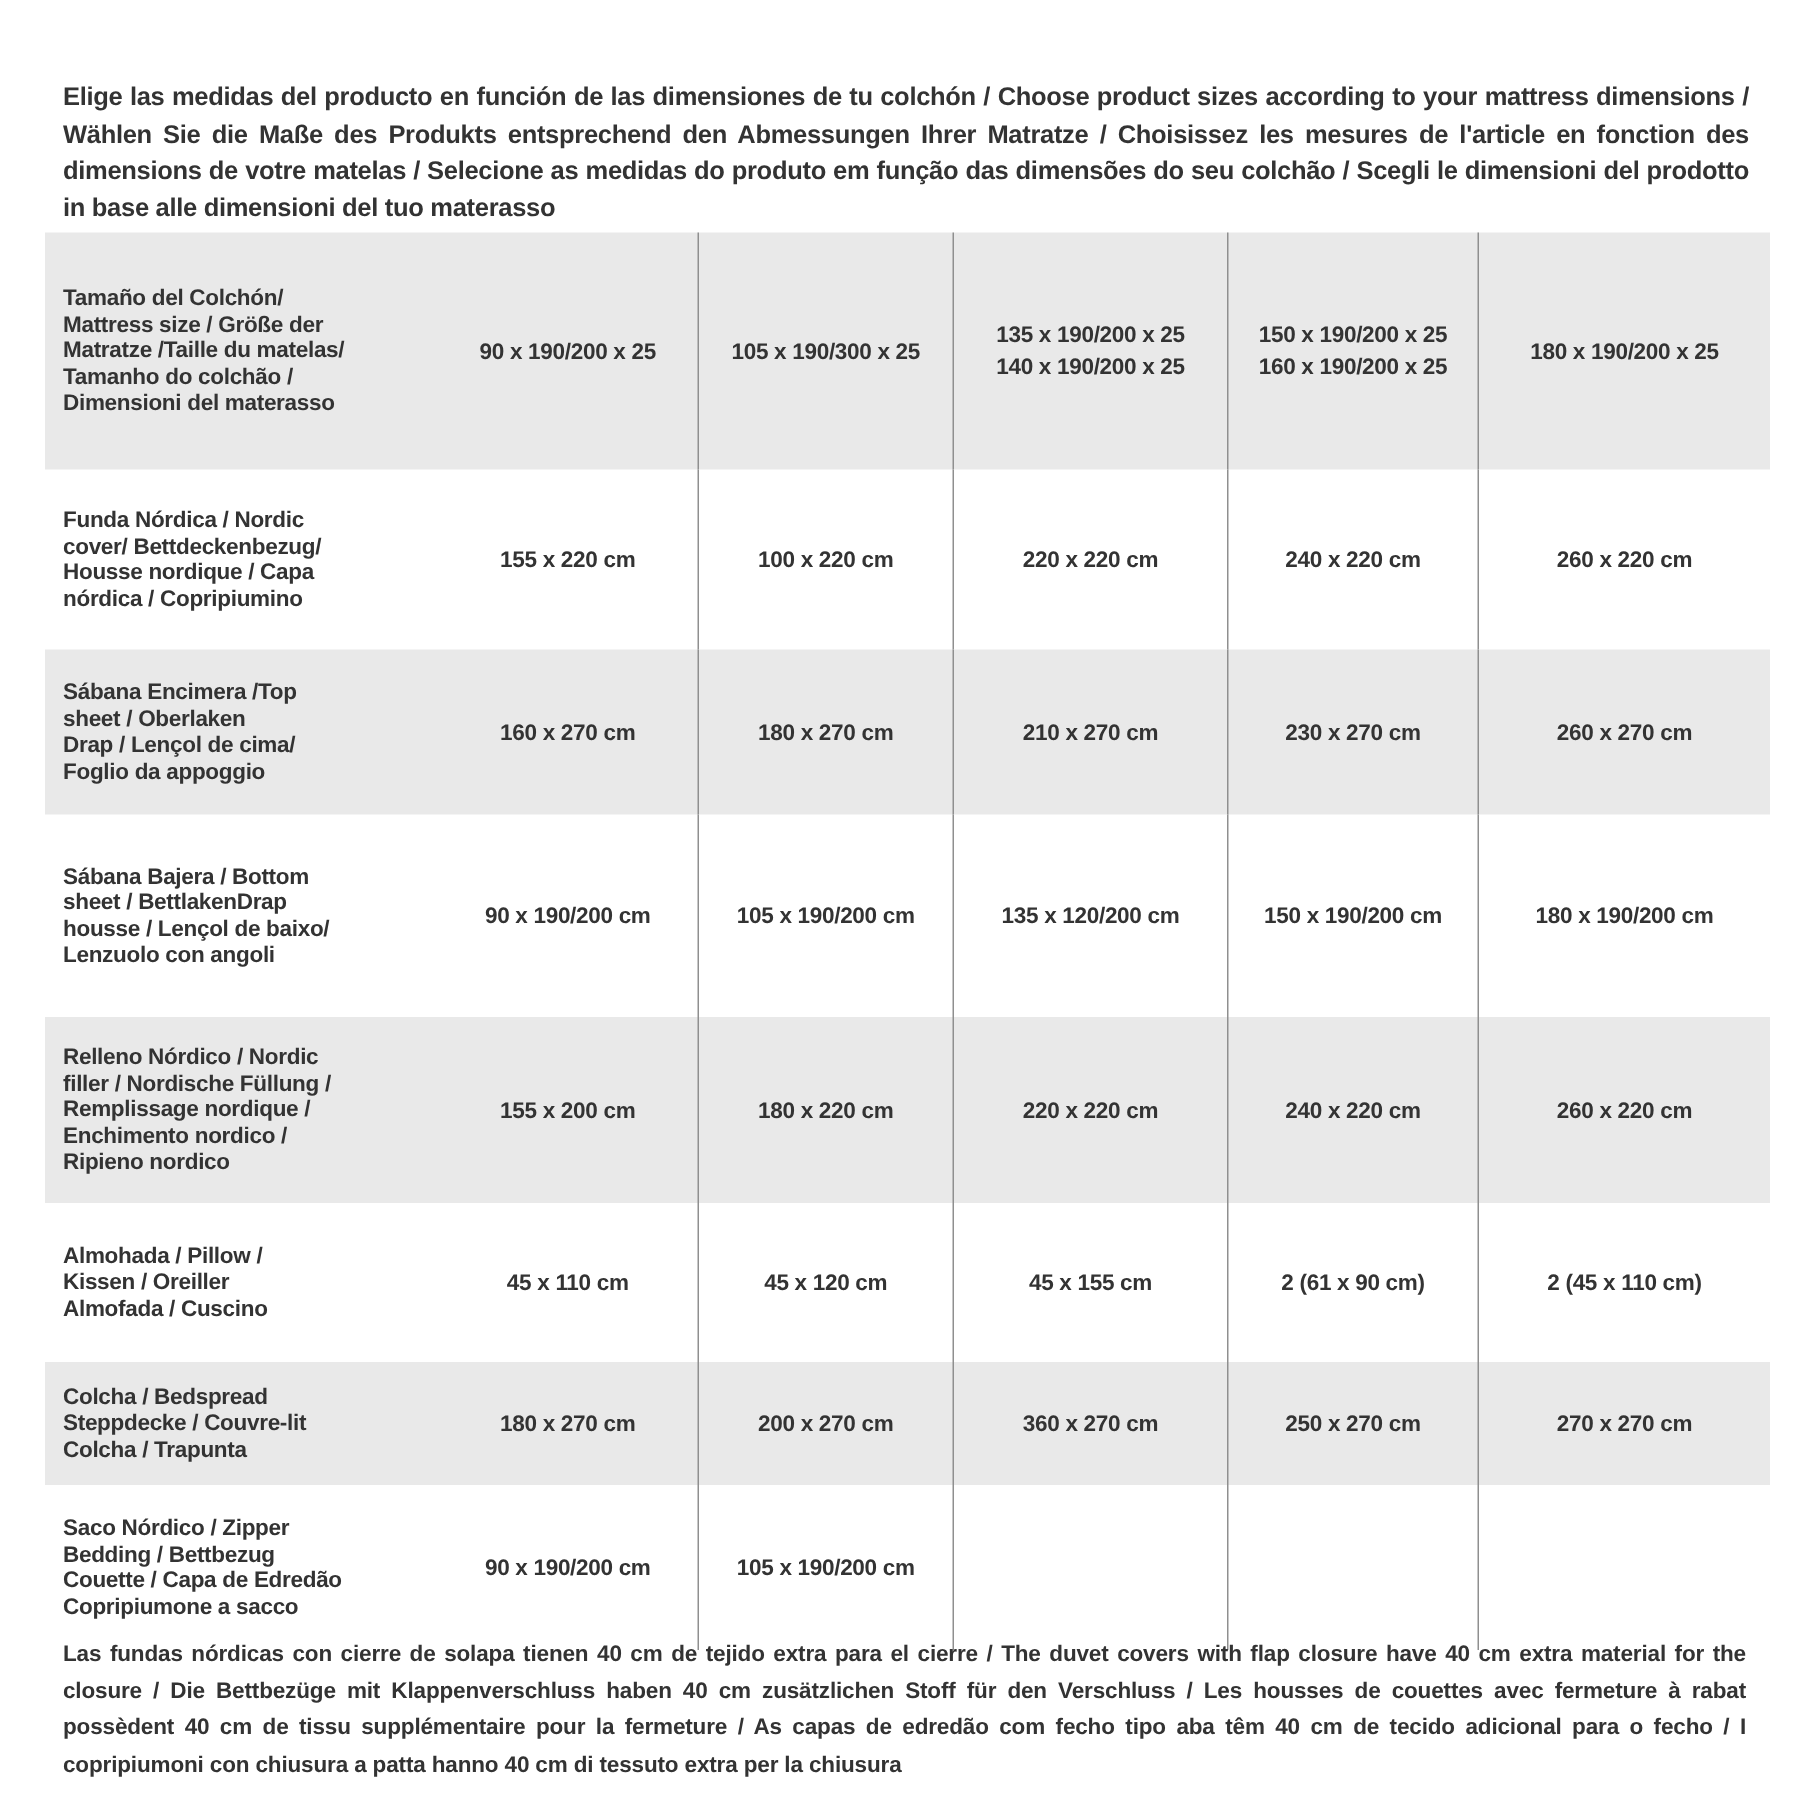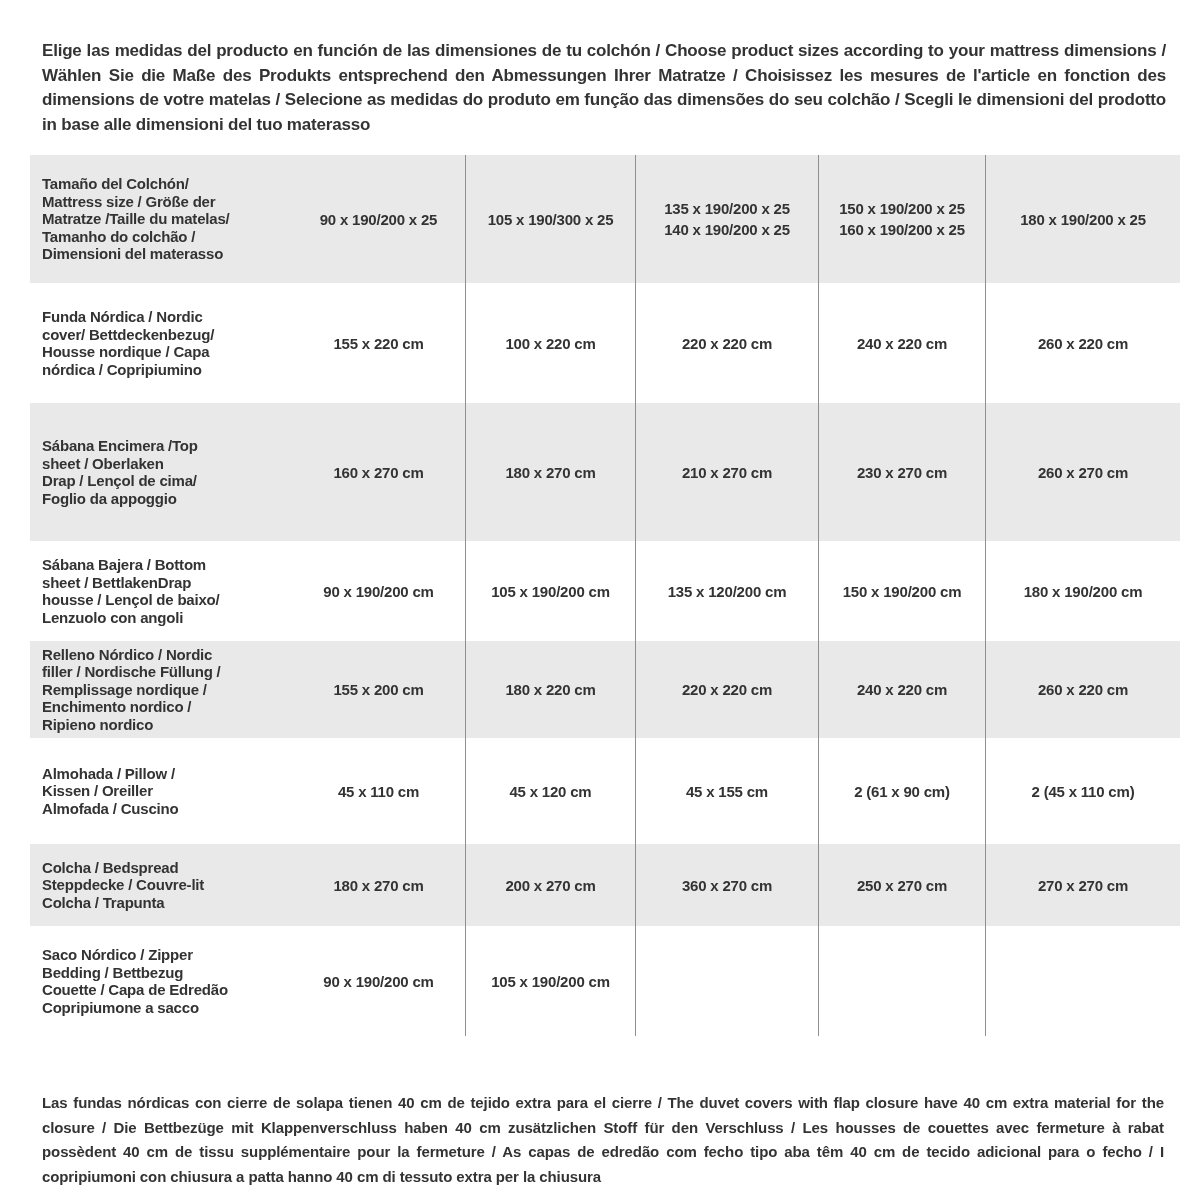--- a/index.html
+++ b/index.html
@@ -12,28 +12,28 @@
   html,body{margin:0;padding:0;}
   body{
     width:1200px;height:1200px;
     background:var(--bg);
     color:var(--text);
     font-family:"Liberation Sans", sans-serif;
     font-weight:bold;
   }
   .page{position:relative;width:1200px;height:1200px;overflow:hidden;}
   .intro{
-    position:absolute;left:42px;top:22px;width:1124px;
+    position:absolute;left:42px;top:36px;width:1124px;
     font-size:17px;line-height:24.5px;
     text-align:justify;letter-spacing:-0.2px;
   }
   .size-table{position:absolute;left:30px;top:155px;width:1150px;}
   .trow{display:grid;grid-template-columns:262px 173px 170px 183px 167px 195px;}
-  .r0{height:128px}.r1{height:120px}.r2{height:138px}.r3{height:100px}
-  .r4{height:97px}.r5{height:106px}.r6{height:82px}.r7{height:110px}
+  .r0{height:158px}.r1{height:120px}.r2{height:110px}.r3{height:135px}
+  .r4{height:124px}.r5{height:106px}.r6{height:82px}.r7{height:110px}
   .shade{background:var(--shade);}
   .cell{display:flex;align-items:center;min-width:0;}
   .label{
     padding-left:12px;padding-right:6px;
     font-size:15px;line-height:17.5px;
     white-space:pre-line;letter-spacing:-0.2px;
   }
   .val{
     justify-content:center;text-align:center;
     font-size:15px;line-height:21px;

